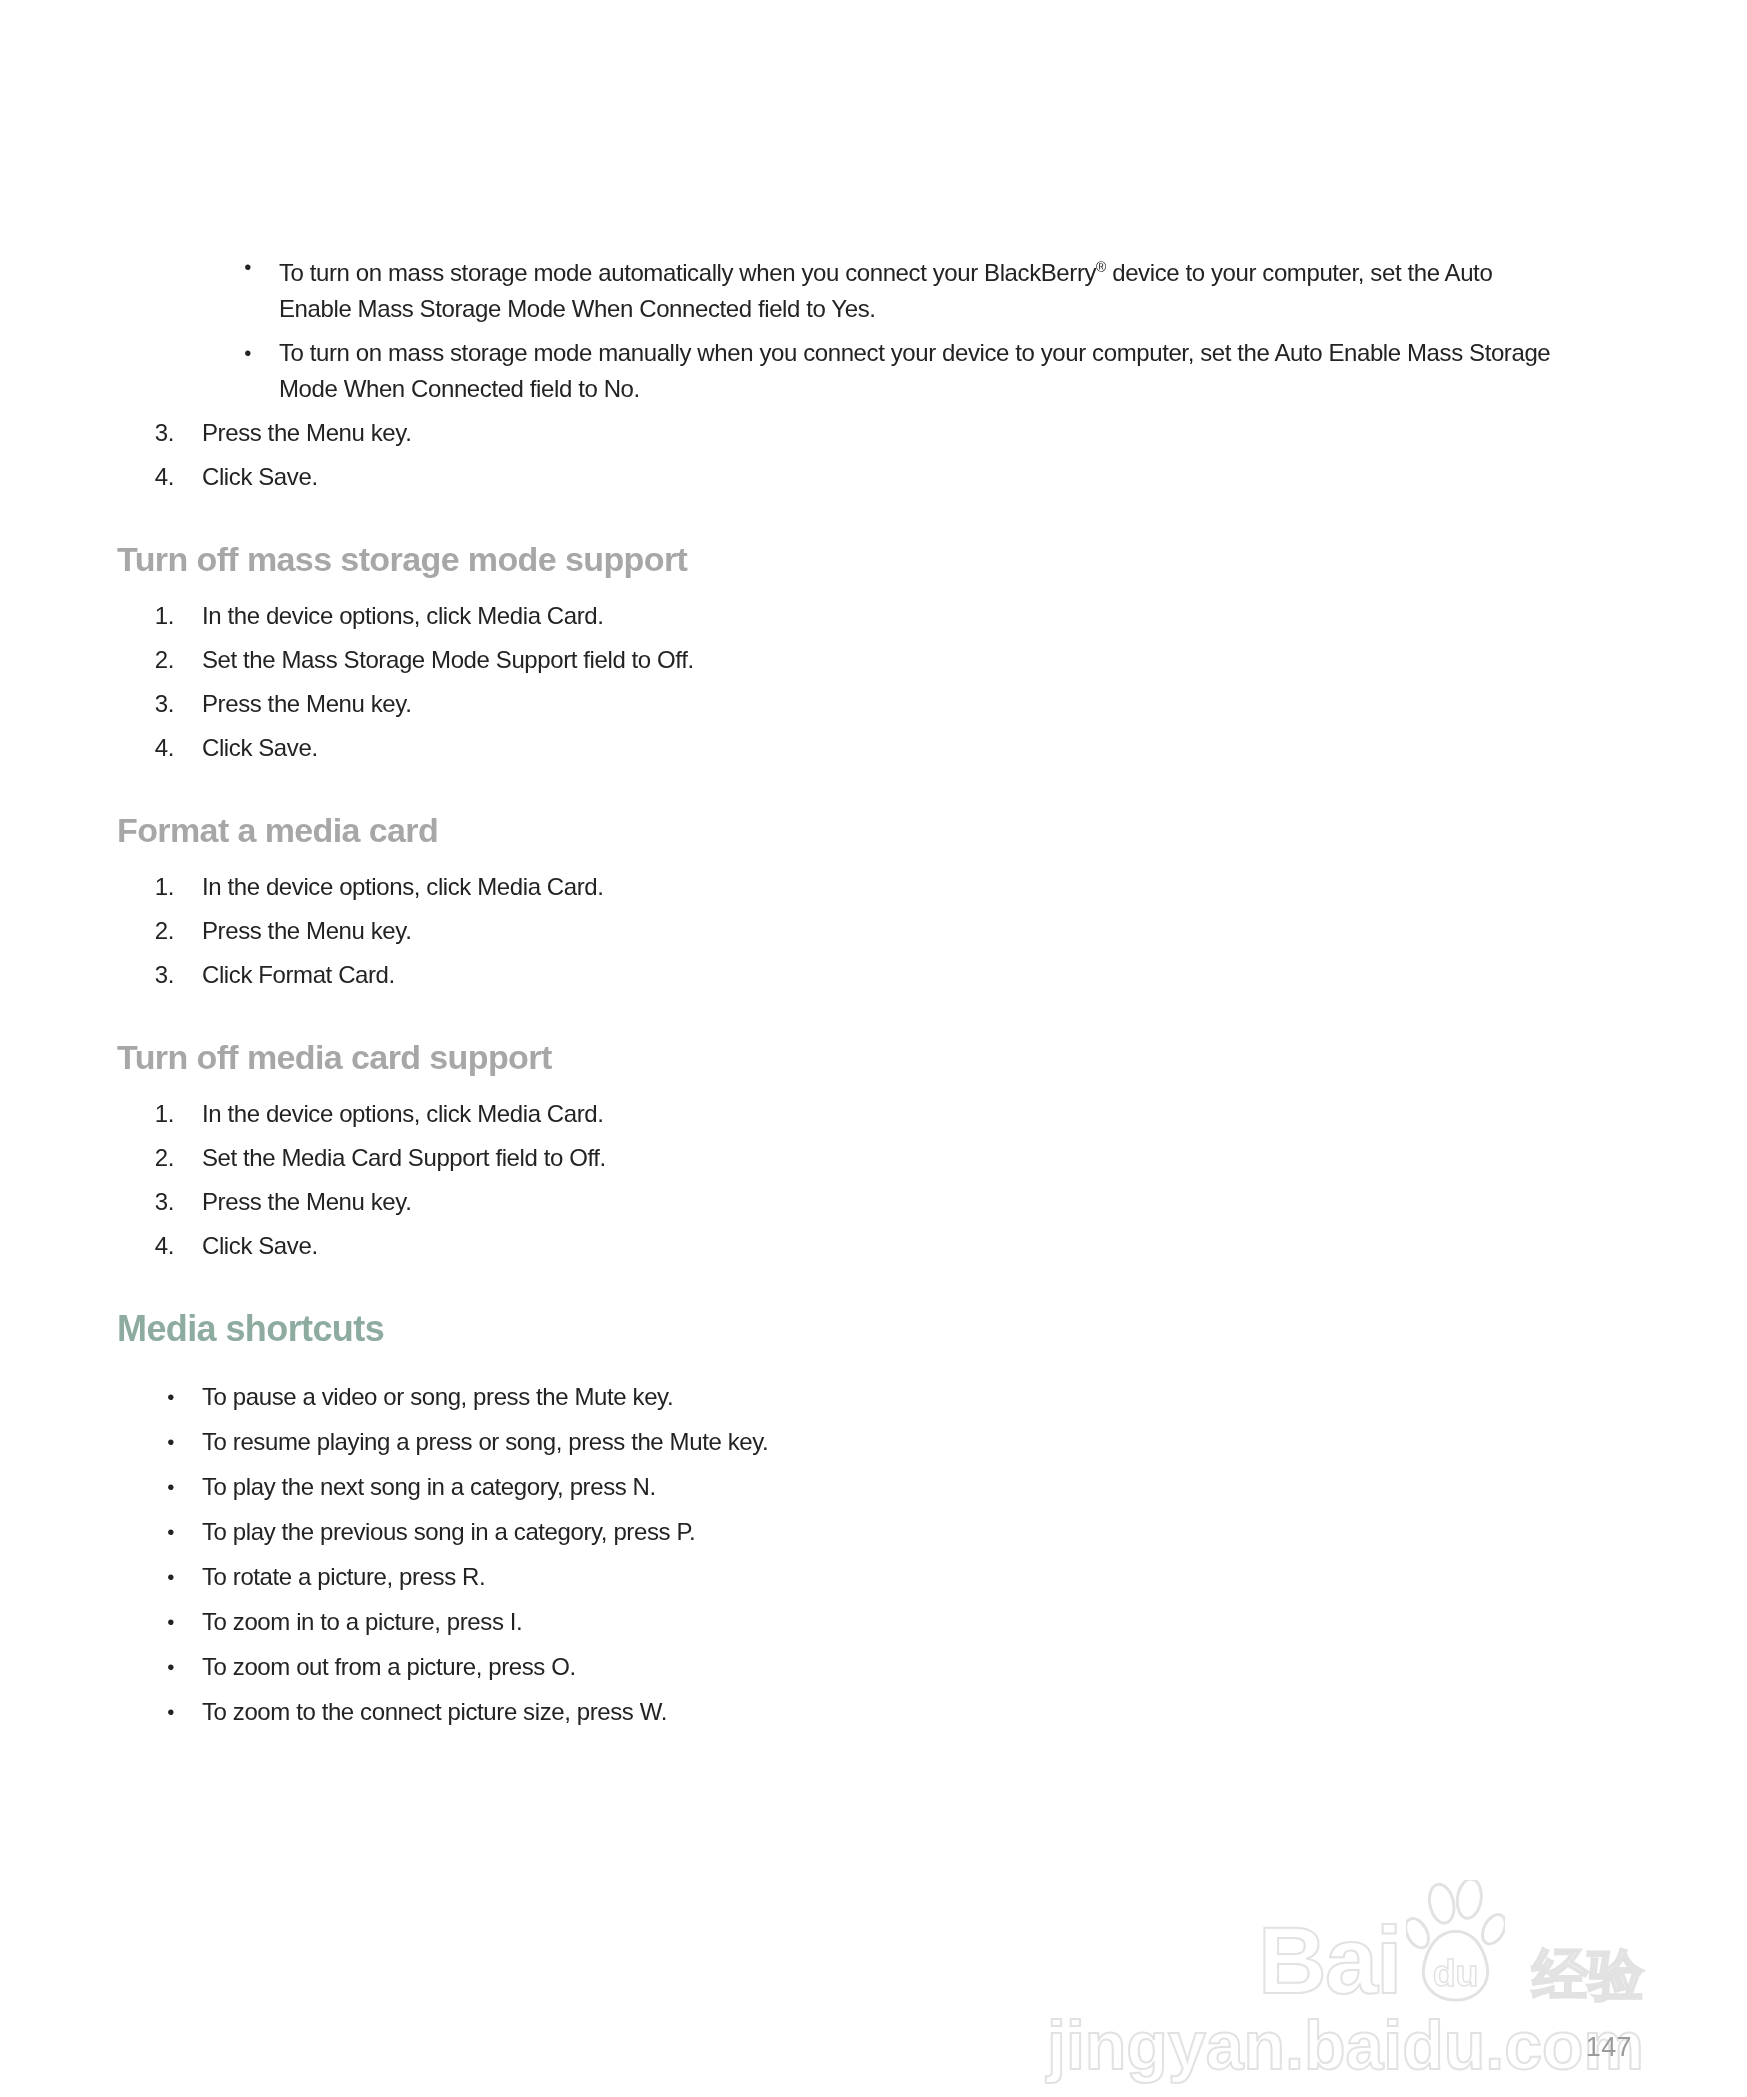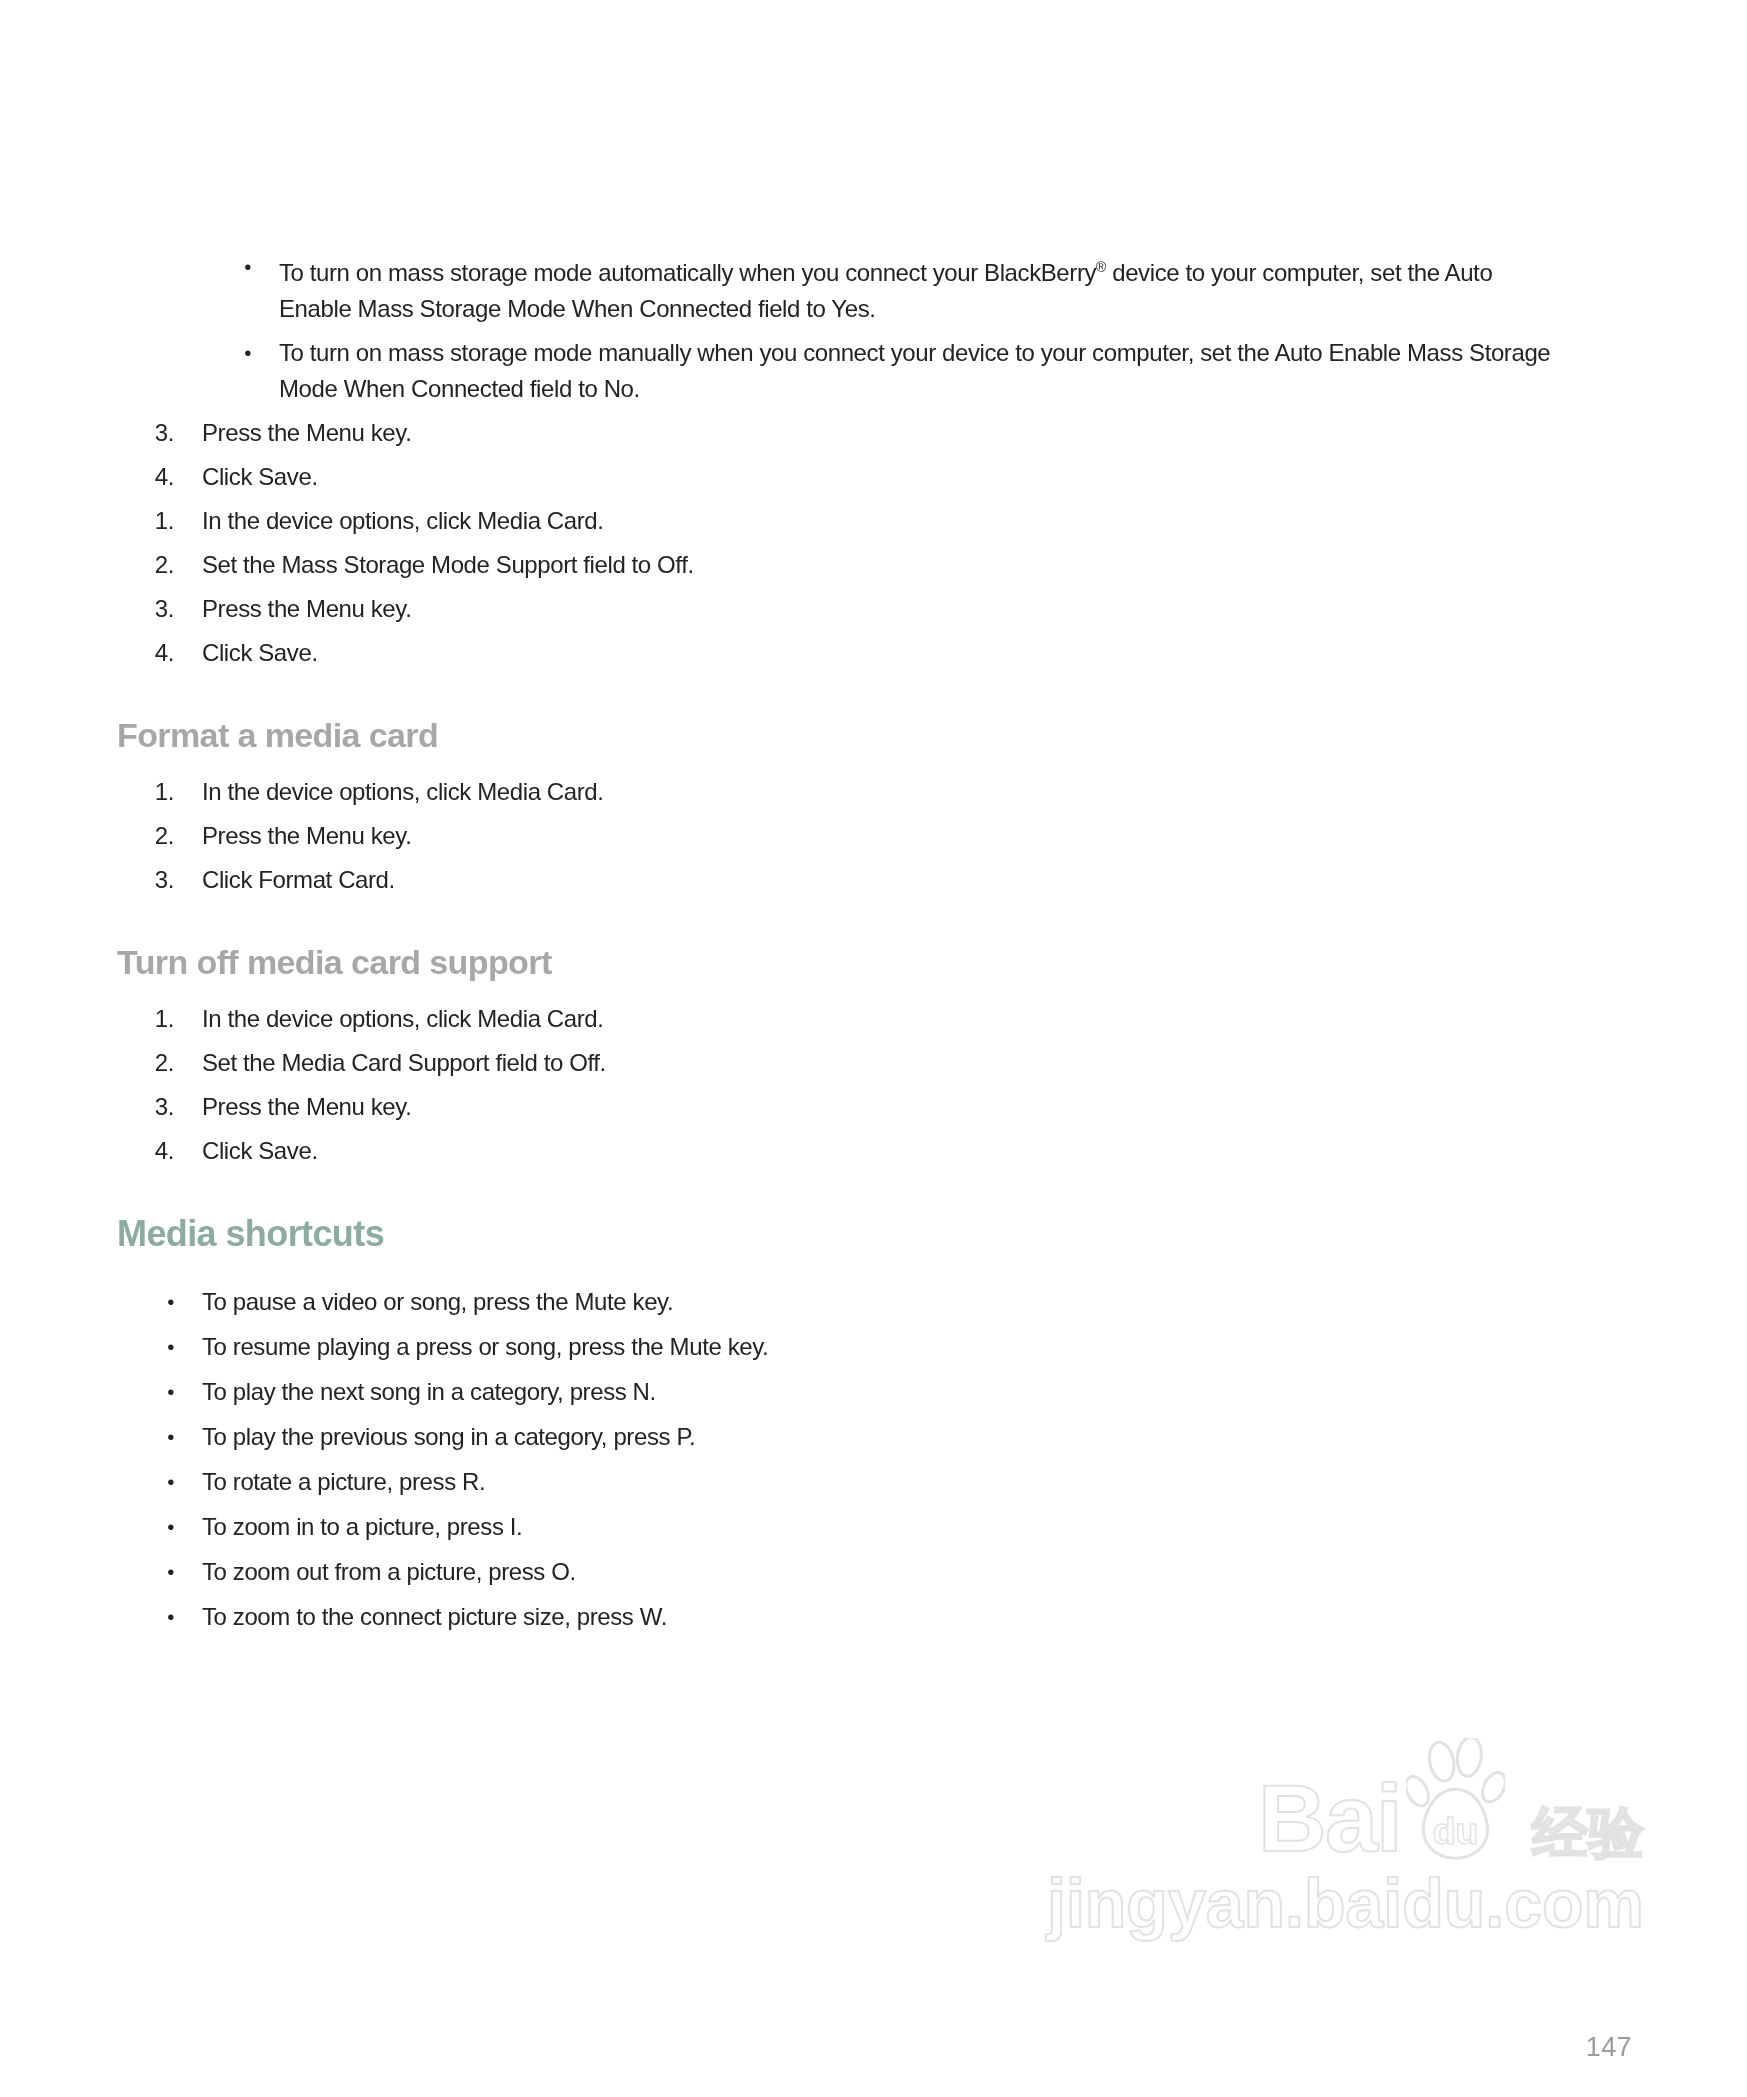--- a/index.html
+++ b/index.html
@@ -29,21 +29,21 @@
     font-size:34px;line-height:42px;font-weight:700;letter-spacing:-0.6px;
     color:var(--section-heading,#a7a7a7);
     margin:43px 0 18px 0;
   }
   .main-heading{
     font-size:36px;line-height:50px;font-weight:700;letter-spacing:-0.6px;
     color:var(--main-heading,#8dab9f);
     margin:40px 0 25px 0;
   }
   
-  .watermark{position:absolute;top:1738px;right:104px;}
+  .watermark{position:absolute;top:1880px;right:104px;}
   .wm-row1{display:flex;align-items:flex-end;justify-content:flex-end;}
   .wm-ghost{
     color:#ffffff;
     -webkit-text-stroke:2px var(--watermark-stroke,#e2e2e2);
     text-shadow:0 0 0.8px #ececec;
     font-weight:700;
   }
   .wm-bai{font-size:95px;line-height:0.9;letter-spacing:-1.6px;}
   .wm-paw{width:99px;height:128px;margin:0 3.2px -4.9px 4.9px;}
   .wm-cn{font-size:56px;line-height:1.0;margin-left:24px;font-family:Liberation Serif, serif;}
@@ -71,20 +71,21 @@
     <div class="list numbered">
       <div class="list-item">
         <span class="marker">3.</span>
         <span class="item-text"><span>Press the </span><b>Menu</b><span> key.</span></span>
       </div>
       <div class="list-item">
         <span class="marker">4.</span>
         <span class="item-text"><span>Click </span><b>Save</b><span>.</span></span>
       </div>
     </div>
+    <div class="section-heading">Turn off mass storage mode support</div>
     <div class="list numbered">
       <div class="list-item">
         <span class="marker">1.</span>
         <span class="item-text"><span>In the device options, click </span><b>Media Card</b><span>.</span></span>
       </div>
       <div class="list-item">
         <span class="marker">2.</span>
         <span class="item-text"><span>Set the </span><b>Mass Storage Mode Support</b><span> field to </span><b>Off</b><span>.</span></span>
       </div>
       <div class="list-item">

